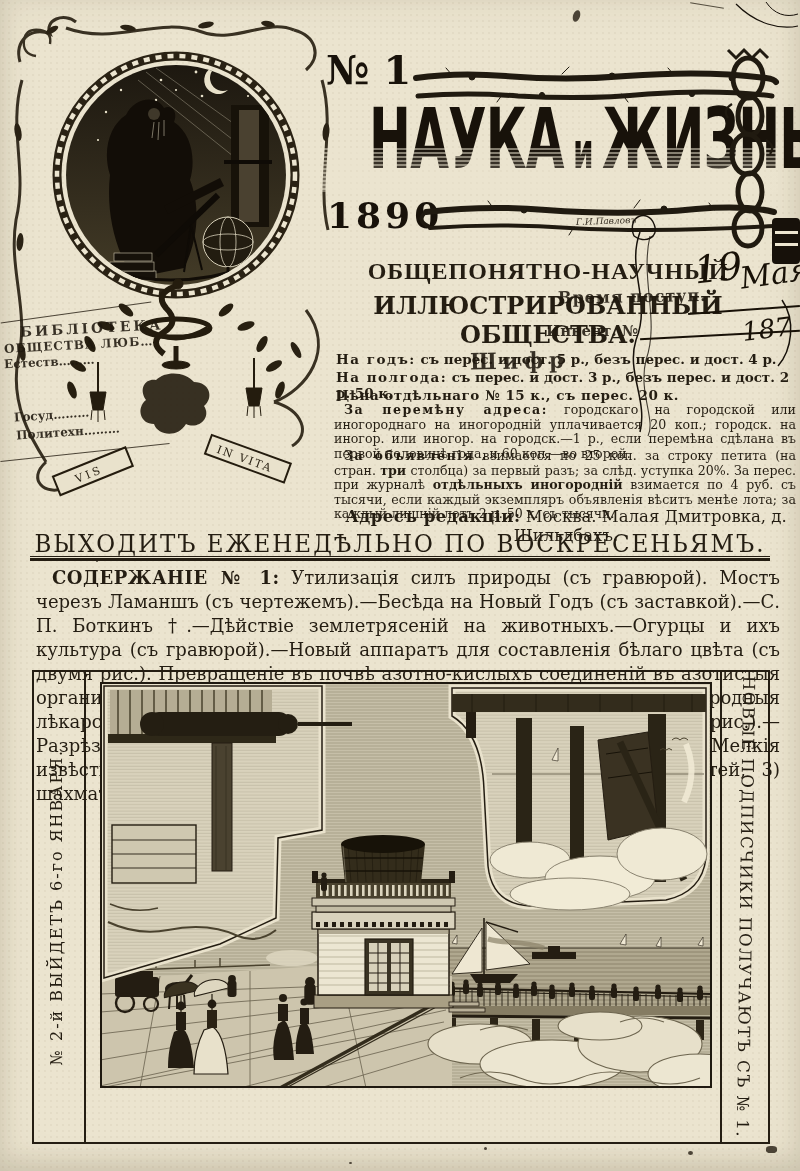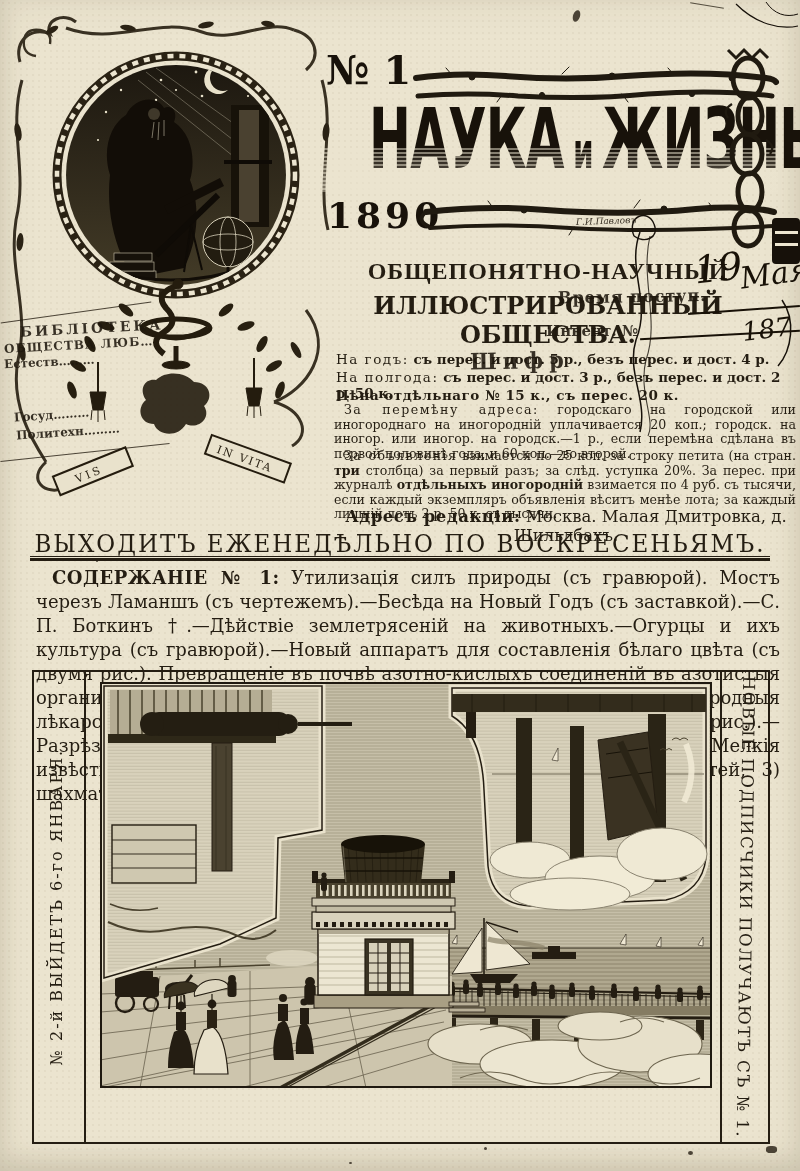--- a/index.html
+++ b/index.html
@@ -6,21 +6,21 @@
   #page{position:relative;width:800px;height:1171px;overflow:hidden;
     background:#ebe4cf;
     background-image:radial-gradient(rgba(95,80,45,.05) 1px, transparent 1.2px);
     background-size:6px 6px;
     font-family:"DejaVu Serif", serif;color:#241d12;
     box-shadow:inset 0 -10px 22px rgba(70,58,25,.14), inset 0 0 46px rgba(70,58,25,.07);}
   .s{position:absolute;}
   .ctr{text-align:center;}
   .jst{text-align:justify;}
   b,.b{font-weight:bold;}
-  .lbl{font-weight:normal;letter-spacing:1.5px;}
+  .lbl{font-weight:bold;letter-spacing:1.5px;}
   .stamp{color:#1f180e;opacity:.88;font-weight:bold;white-space:nowrap;}
   .hw{color:#181107;font-style:italic;white-space:nowrap;font-family:"DejaVu Serif",serif;}
   .rule{background:#241d12;}
   .vline{border-left:2px solid #241d12;width:0;}
   .vertical{white-space:nowrap;text-align:center;}
   .speck{background:#241d12;border-radius:50%;opacity:.8;}
   #title-wrap{white-space:nowrap;}
   #title-inner{display:inline-block;font-family:"DejaVu Sans",sans-serif;font-weight:bold;
     font-size:61px;color:#18120a;transform:scale(.82,1.38);transform-origin:50% 18%;letter-spacing:-1px;}
   #title-inner .small-i{font-size:36px;}

